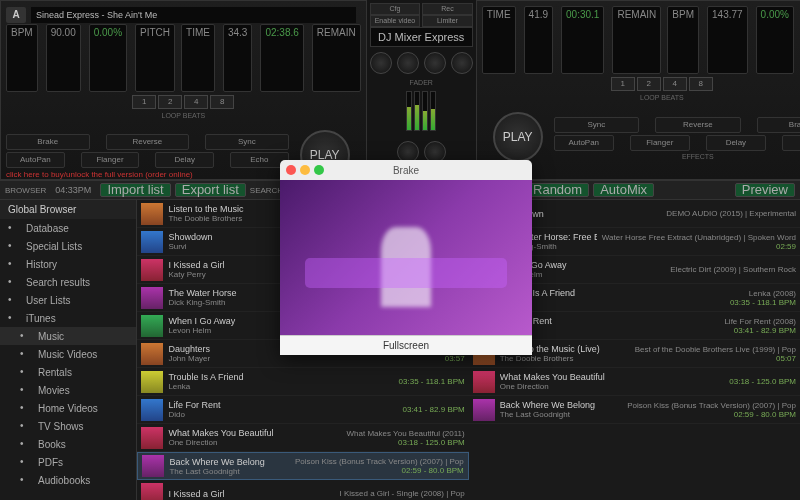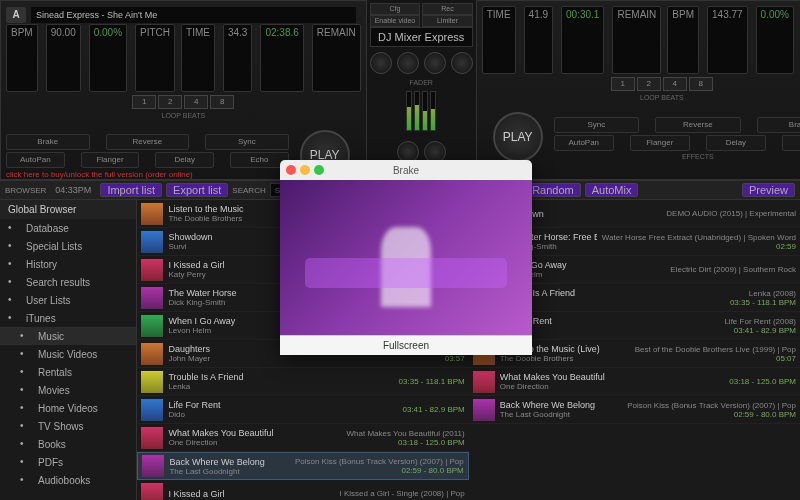--- a/index.html
+++ b/index.html
@@ -26,21 +26,21 @@
 .ctrl-btn{background:#222;border:1px solid #333;height:12px;font-size:7px;text-align:center;line-height:10px;color:#888}
 .knobs{display:flex;gap:5px;justify-content:center;margin:5px 0}
 .knob{width:22px;height:22px;border-radius:50%;background:radial-gradient(#333,#111);border:1px solid #444}
 .vu{display:flex;gap:2px;justify-content:center;margin:5px 0}
 .vu-bar{width:6px;height:40px;background:#0a0a0a;border:1px solid #333;position:relative}
 .vu-fill{position:absolute;bottom:0;left:0;right:0;background:linear-gradient(#8a3,#3a3)}
 .crossfader{width:100px;height:12px;background:#0a0a0a;border:1px solid #333;margin:3px auto;position:relative}
 .cf-handle{position:absolute;width:14px;height:10px;background:#555;top:0;left:43px}
 .mix-next{background:#1a1a1a;border:1px solid #333;width:60px;height:14px;font-size:8px;text-align:center;line-height:12px;margin:2px auto}
 .toolbar{display:flex;align-items:center;height:20px;background:#222;border-top:1px solid #333;border-bottom:1px solid #333;padding:0 5px;gap:4px}
-.tb-btn{background:#4c1d95;border:1px solid #444;height:14px;padding:0 6px;font-size:11px;color:#aaa;line-height:12px;border-radius:2px}
+.tb-btn{background:#14532d;border:1px solid #444;height:14px;padding:0 6px;font-size:13px;color:#aaa;line-height:12px;border-radius:2px}
 .tb-input{background:#0a0a0a;border:1px solid #333;height:14px;color:#aaa;font-size:8px;padding:0 4px;width:100px}
 .tb-label{font-size:8px;color:#888}
 .tb-spacer{flex:1}
 .bottom{display:flex;height:300px}
 .sidebar{width:185px;background:#1a1a1a;border-right:1px solid #333;overflow-y:auto}
 .sidebar-title{padding:4px 8px;font-size:10px;color:#ccc;background:#222}
 .sb-item{display:flex;align-items:center;padding:3px 8px;font-size:10px;color:#aaa;gap:6px;cursor:pointer}
 .sb-item.active{background:#2a2a2a}
 .sb-item.sub{padding-left:20px}
 .sb-icon{width:12px;height:12px;display:inline-block}

